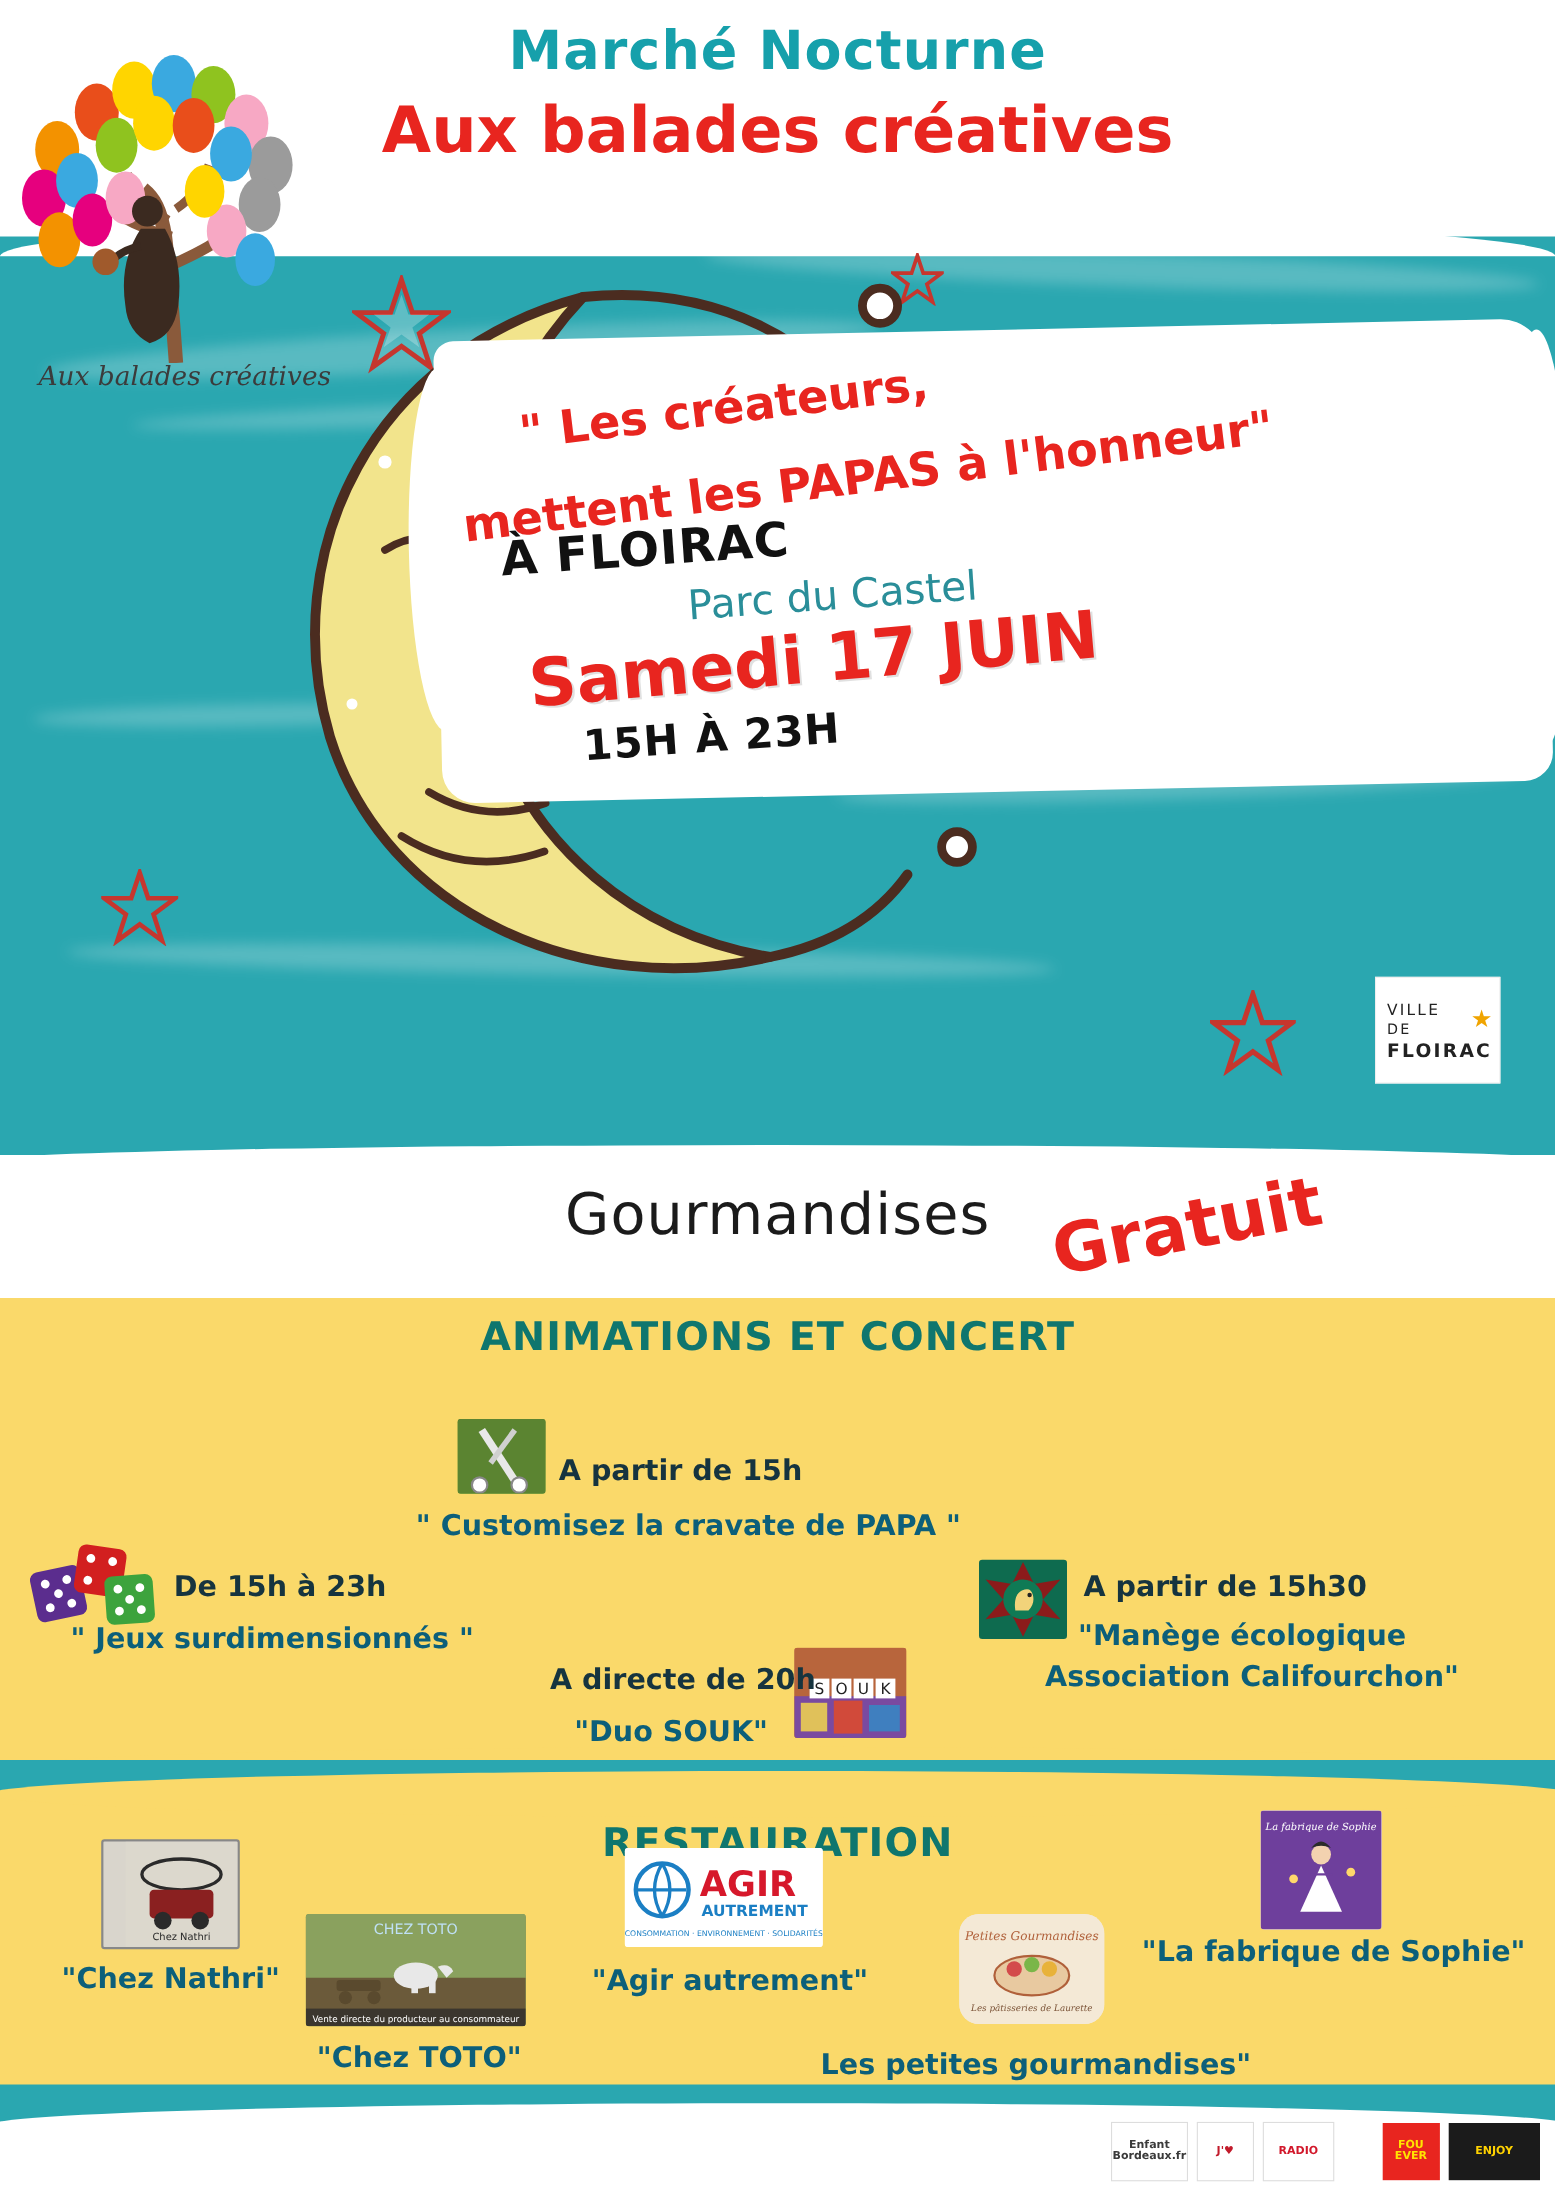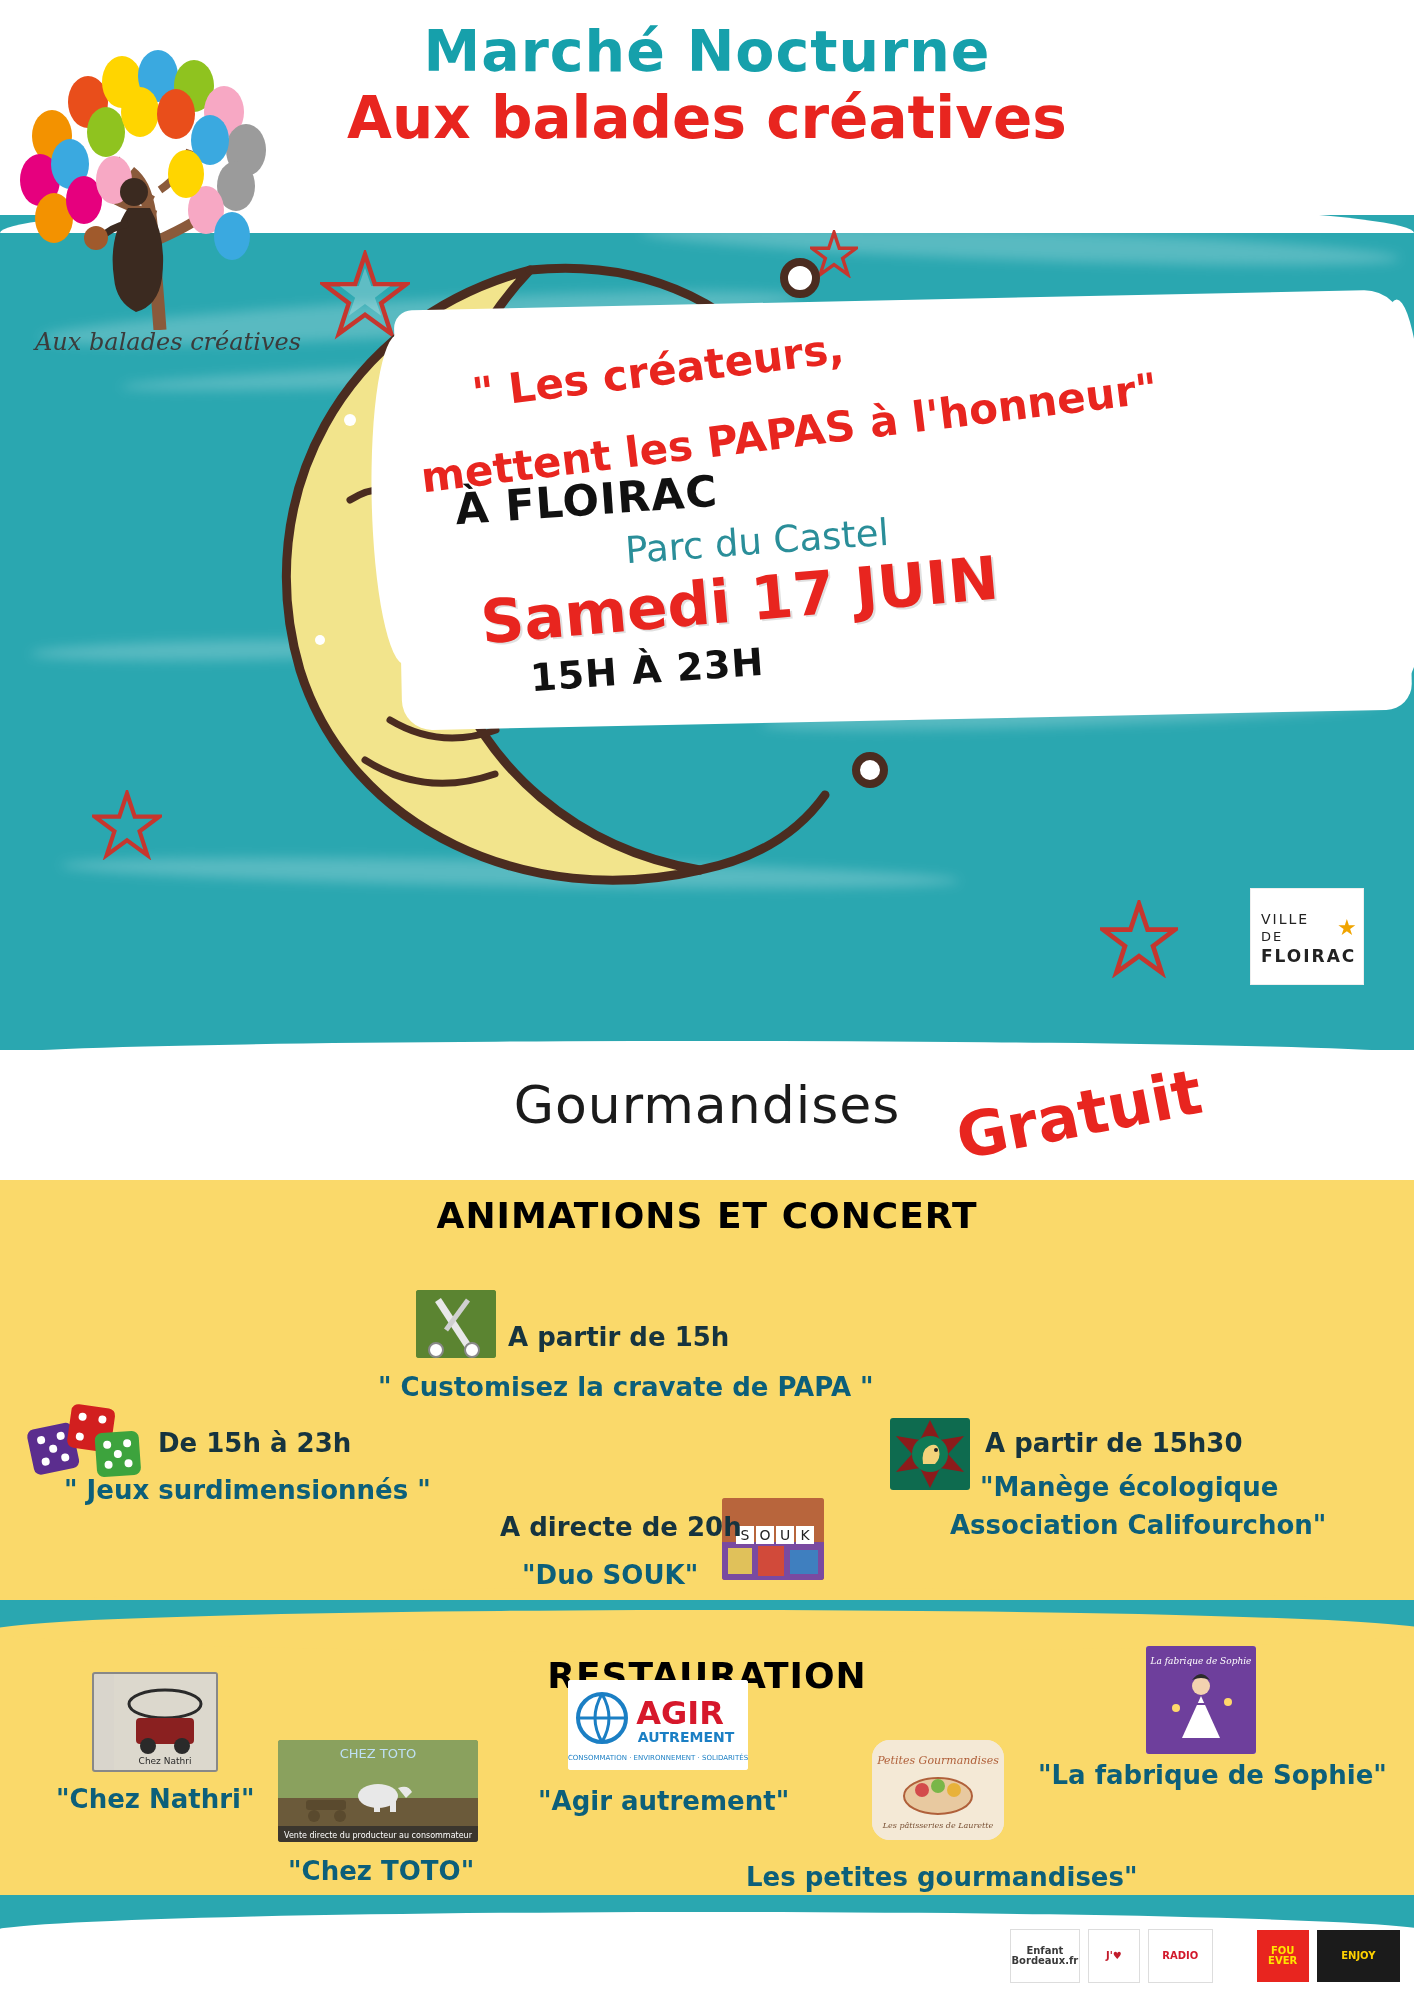--- a/index.html
+++ b/index.html
@@ -30,21 +30,21 @@
   .s2{left:120px;top:360px;width:900px;height:22px;transform:rotate(-2deg);}
   .s3{left:640px;top:230px;width:760px;height:30px;transform:rotate(2deg);}
   .s4{left:760px;top:700px;width:620px;height:26px;transform:rotate(-2deg);}
   .s5{left:60px;top:860px;width:900px;height:26px;transform:rotate(1deg);}
   .s6{left:980px;top:470px;width:420px;height:40px;transform:rotate(3deg);}
   .s7{left:30px;top:640px;width:420px;height:20px;transform:rotate(-1deg);}
 
   
   .title1{
     position:absolute;left:0;top:18px;width:1414px;text-align:center;
-    font-family:"DejaVu Sans", sans-serif;font-weight:bold;font-size:57px;
+    font-family:"DejaVu Sans", sans-serif;font-weight:bold;font-size:49px;
     color:#16a0ab;letter-spacing:1px;
   }
   .title2{
     position:absolute;left:0;top:84px;width:1414px;text-align:center;
     font-family:"DejaVu Sans", sans-serif;font-weight:bold;font-size:58px;
     color:#e8251f;letter-spacing:0px;
   }
 
   
   .logo{position:absolute;left:10px;top:40px;width:320px;height:300px;}
@@ -160,21 +160,21 @@
   }
   .white-bottom{
     position:absolute;left:0;top:1930px;width:1414px;height:70px;background:#ffffff;
   }
   .white-bottom:before{
     content:"";position:absolute;left:-10px;top:-18px;width:1440px;height:40px;background:#fff;border-radius:50%;
   }
 
   .sec-title{
     position:absolute;width:1414px;text-align:center;left:0;
-    font-weight:bold;color:#000000;font-size:36px;letter-spacing:1px;
+    font-weight:bold;color:#0f766e;font-size:36px;letter-spacing:1px;
   }
   .sec-anim{top:1195px;}
   .sec-resto{top:1655px;}
 
   .item-label{
     position:absolute;font-weight:bold;color:#0c5f7a;font-size:26px;
   }
   .item-label.dark{color:#16343f;}
   .thumb{position:absolute;border-radius:3px;overflow:hidden;}
 

